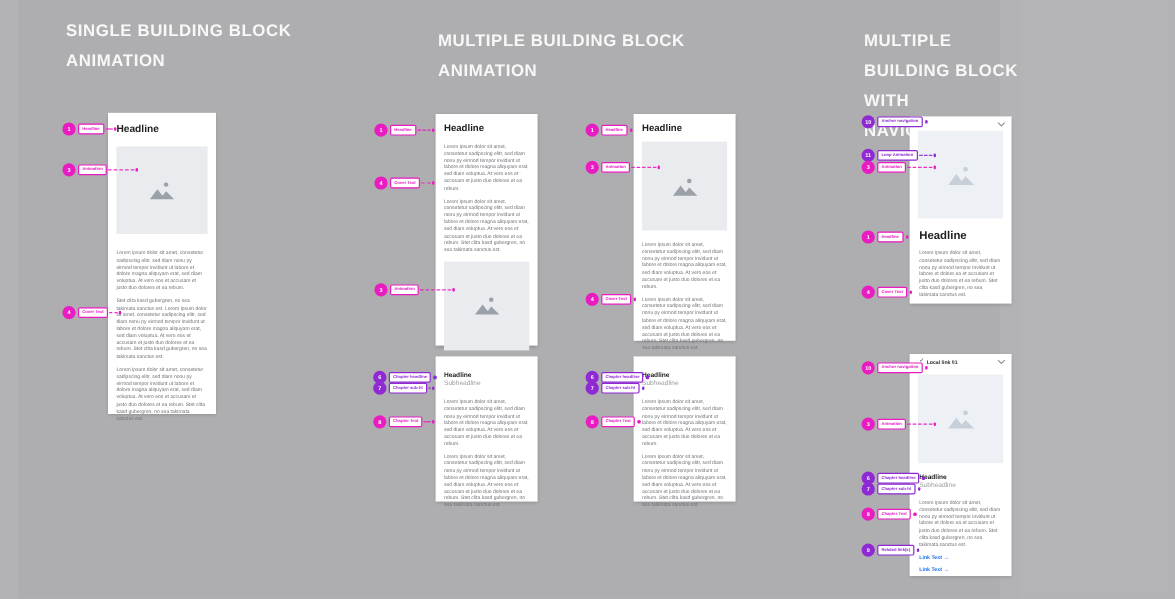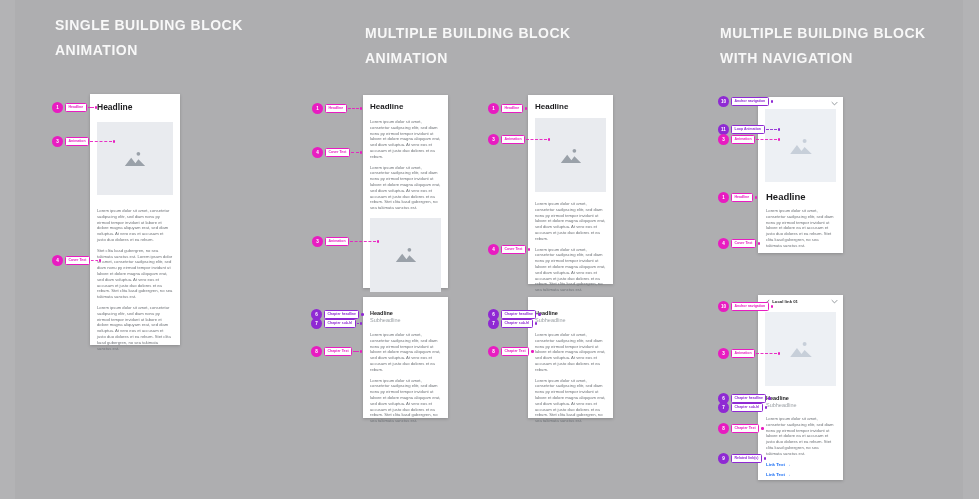--- a/index.html
+++ b/index.html
@@ -4,21 +4,21 @@
 <style>
   :root{
     --pink:#e81cc1;
     --purple:#8f29d3;
     --link:#1a6ef5;
     --ink:#1d1d1f;
     --body:#6e7277;
     --subtle:#9ba0a5;
   }
   html,body{margin:0;padding:0;background:#b4b4b6;font-family:"Liberation Sans",sans-serif;}
-  .canvas{position:relative;width:979px;height:499px;background:#aeaeb0;overflow:hidden;}
+  .canvas{position:relative;width:830px;height:499px;background:#aeaeb0;overflow:hidden;padding-left:19px;}
   .edge{position:absolute;top:0;bottom:0;background:rgba(255,255,255,0.07);}
   .edge.l{left:0;width:15px;}
   .edge.r{right:0;width:16px;}
 
   
   .sec-title{position:absolute;color:#f8f8f8;font-weight:700;font-size:14px;line-height:25px;letter-spacing:.5px;white-space:pre-line;}
 
   
   .card{position:absolute;background:#fff;box-shadow:0 1px 3px rgba(0,0,0,.20);box-sizing:border-box;}
   .pad{padding-left:7px;padding-right:7px;}

